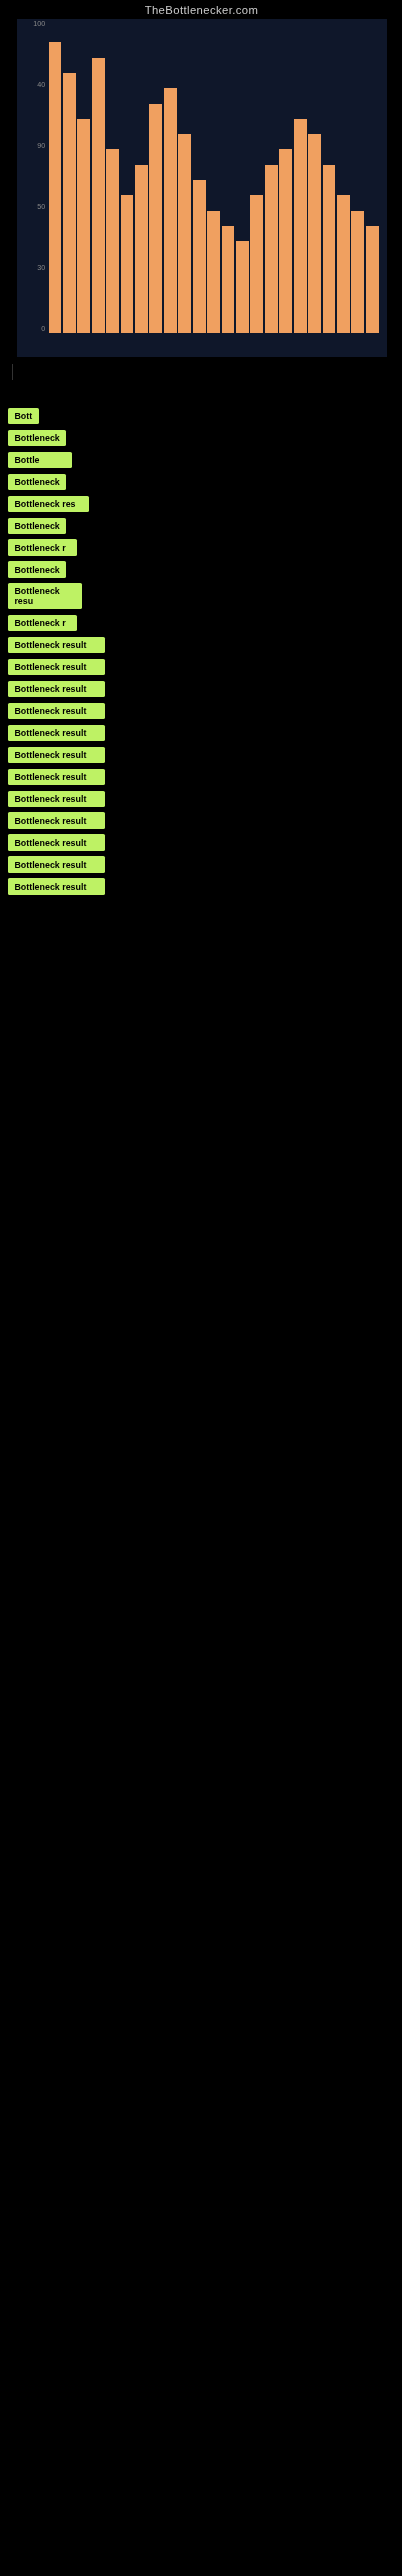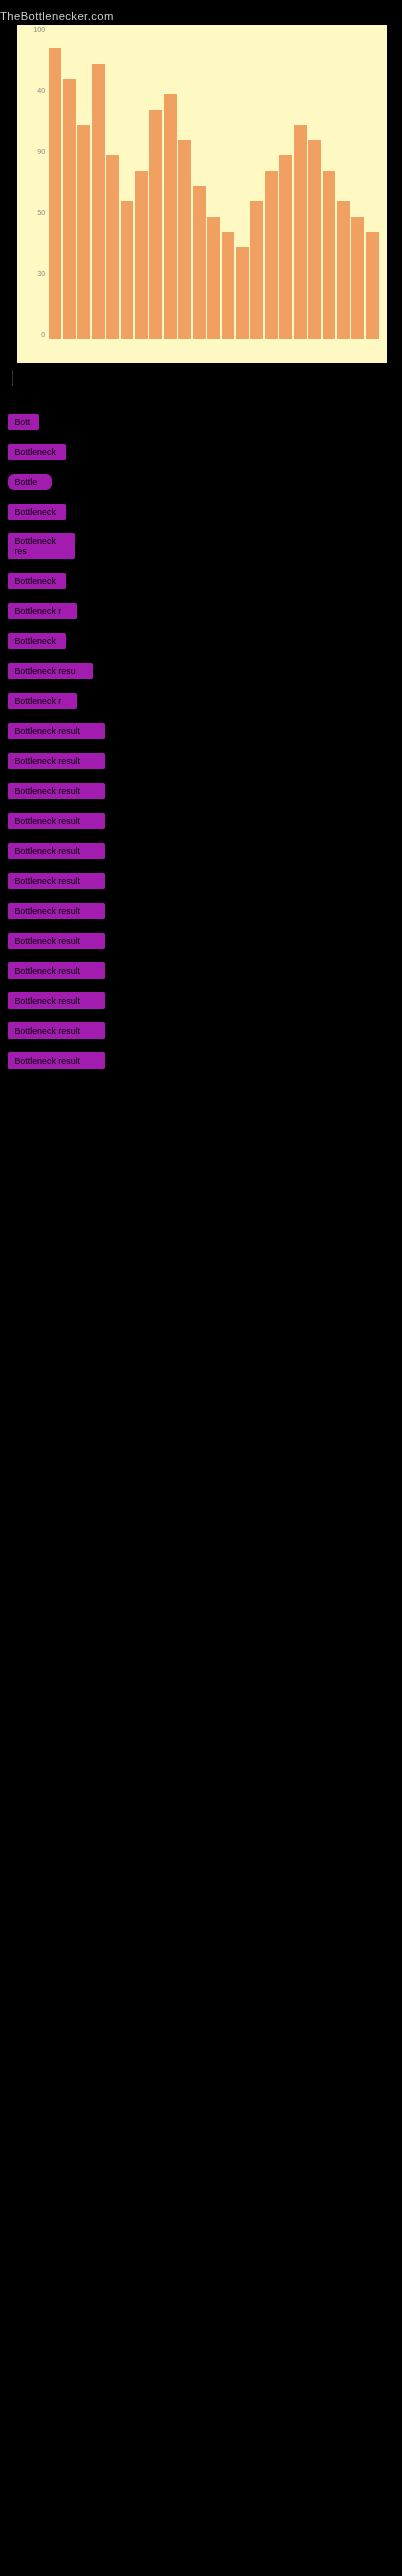--- a/index.html
+++ b/index.html
@@ -12,32 +12,32 @@
       background-color: #000000;
       width: 403px;
       min-height: 2576px;
       font-family: Arial, sans-serif;
       position: relative;
     }
 
     .site-title {
       color: #cccccc;
       font-size: 11.3px;
-      text-align: left;
-      padding-top: 10px;
+      text-align: center;
+      padding-top: 4px;
       padding-bottom: 3.2px;
       letter-spacing: 0.4px;
     }
 
     .chart-area {
       width: 370px;
       height: 338px;
       margin: 0 auto;
       position: relative;
-      background: #fef9c3;
+      background: #0f172a;
     }
 
     .chart-bars-container {
       position: absolute;
       bottom: 24px;
       left: 32px;
       right: 8px;
       top: 8px;
       display: flex;
       align-items: flex-end;
@@ -91,26 +91,25 @@
       padding: 0 8px;
     }
 
     .result-row {
       margin-bottom: 4.8px;
     }
 
     
     .result-item {
       display: inline-block;
-      background-color: #a21caf;
+      background-color: #bef264;
       color: #000;
       font-size: 8.9px;
-      font-weight: normal;
+      font-weight: bold;
       padding: 3.2px 6.4px;
-      margin-bottom: 8px;
       border-radius: 1.6px;
     }
   </style>
 </head>
 <body>
 
 <div class="site-title">TheBottlenecker.com</div>
 
 <div class="chart-area">
   <div class="chart-axis-left" id="y-axis">
@@ -148,27 +147,27 @@
     </div>
   <div class="chart-axis-bottom" id="x-axis"></div>
 </div>
 
 <div class="divider-line"></div>
 <div class="divider-line" style="height:4.8px; background:transparent;"></div>
 
 <div class="results-section" id="results-container">
 <div class="result-row"><span class="result-item" style="width: 31px;">Bott</span></div>
     <div class="result-row"><span class="result-item" style="width: 58px;">Bottleneck</span></div>
-    <div class="result-row"><span class="result-item" style="width: 44px; border-radius: 6px;">Bottle</span></div>
+    <div class="result-row"><span class="result-item" style="width: 64px;">Bottle</span></div>
     <div class="result-row"><span class="result-item" style="width: 58px;">Bottleneck</span></div>
-    <div class="result-row"><span class="result-item" style="width: 67px;">Bottleneck res</span></div>
+    <div class="result-row"><span class="result-item" style="width: 81px;">Bottleneck res</span></div>
     <div class="result-row"><span class="result-item" style="width: 58px;">Bottleneck</span></div>
     <div class="result-row"><span class="result-item" style="width: 69px;">Bottleneck r</span></div>
     <div class="result-row"><span class="result-item" style="width: 58px;">Bottleneck</span></div>
-    <div class="result-row"><span class="result-item" style="width: 85px;">Bottleneck resu</span></div>
+    <div class="result-row"><span class="result-item" style="width: 74px;">Bottleneck resu</span></div>
     <div class="result-row"><span class="result-item" style="width: 69px;">Bottleneck r</span></div>
     <div class="result-row"><span class="result-item" style="width: 97px;">Bottleneck result</span></div>
     <div class="result-row"><span class="result-item" style="width: 97px;">Bottleneck result</span></div>
     <div class="result-row"><span class="result-item" style="width: 97px;">Bottleneck result</span></div>
     <div class="result-row"><span class="result-item" style="width: 97px;">Bottleneck result</span></div>
     <div class="result-row"><span class="result-item" style="width: 97px;">Bottleneck result</span></div>
     <div class="result-row"><span class="result-item" style="width: 97px;">Bottleneck result</span></div>
     <div class="result-row"><span class="result-item" style="width: 97px;">Bottleneck result</span></div>
     <div class="result-row"><span class="result-item" style="width: 97px;">Bottleneck result</span></div>
     <div class="result-row"><span class="result-item" style="width: 97px;">Bottleneck result</span></div>

